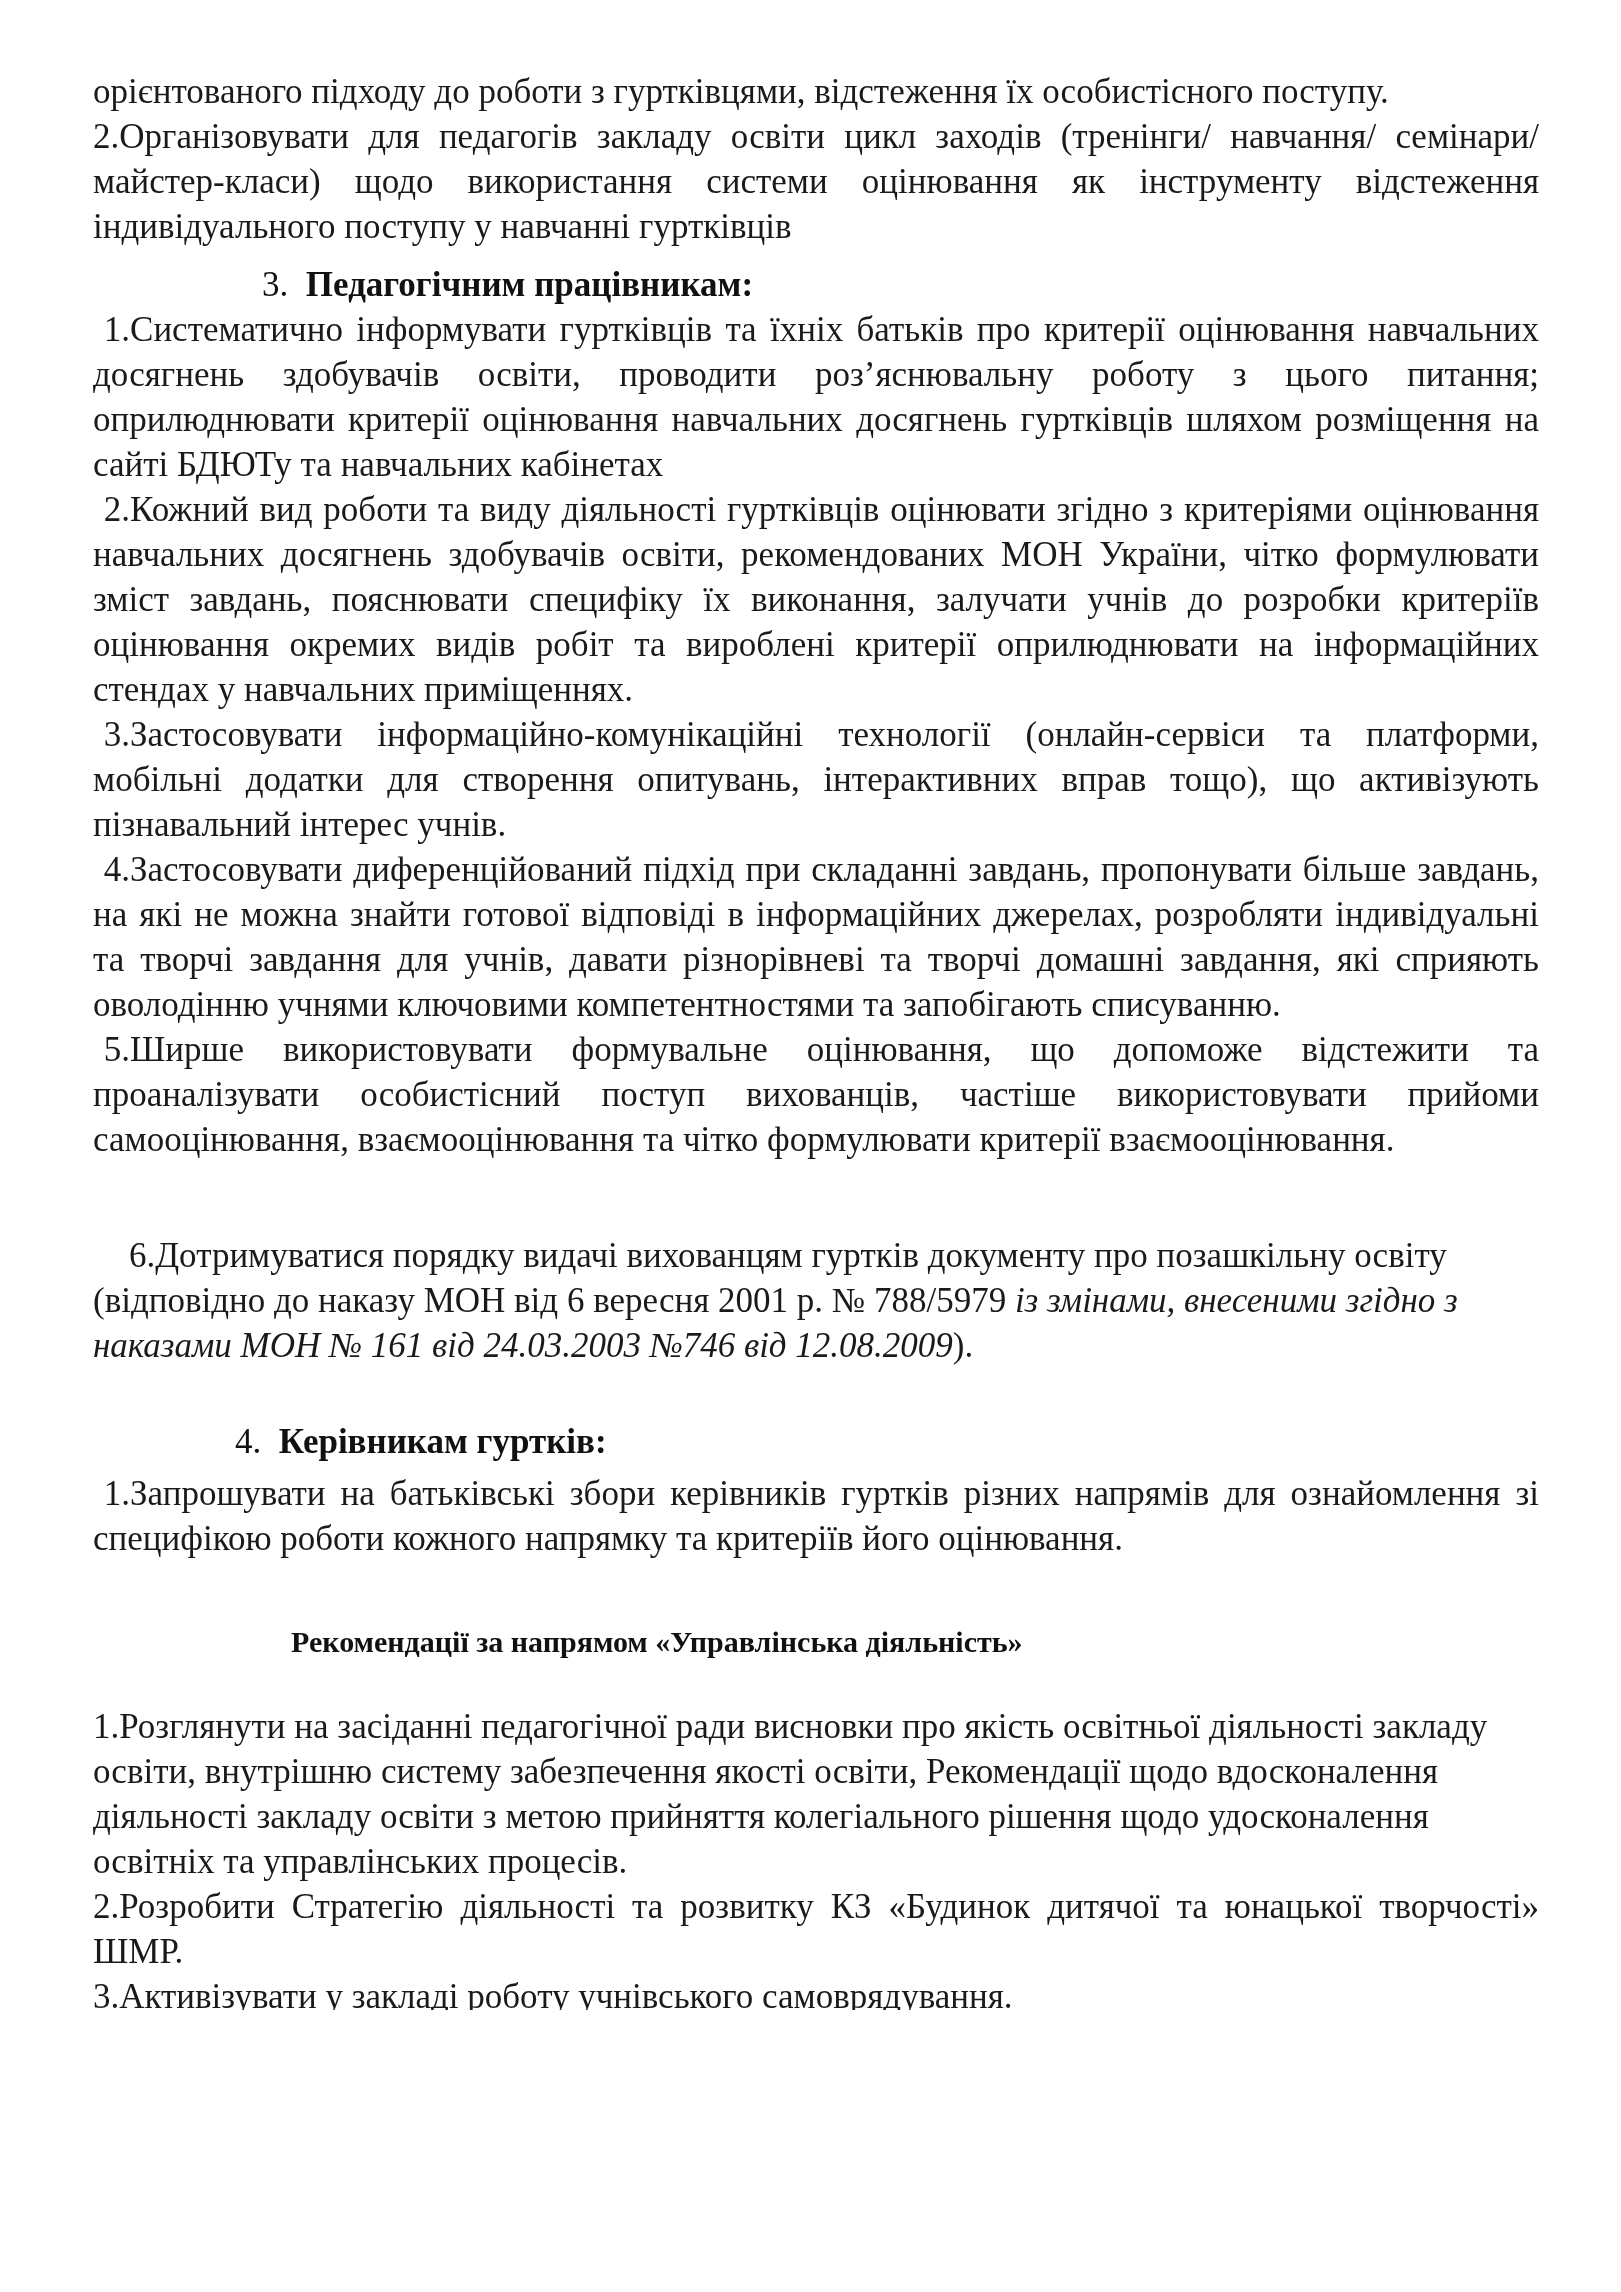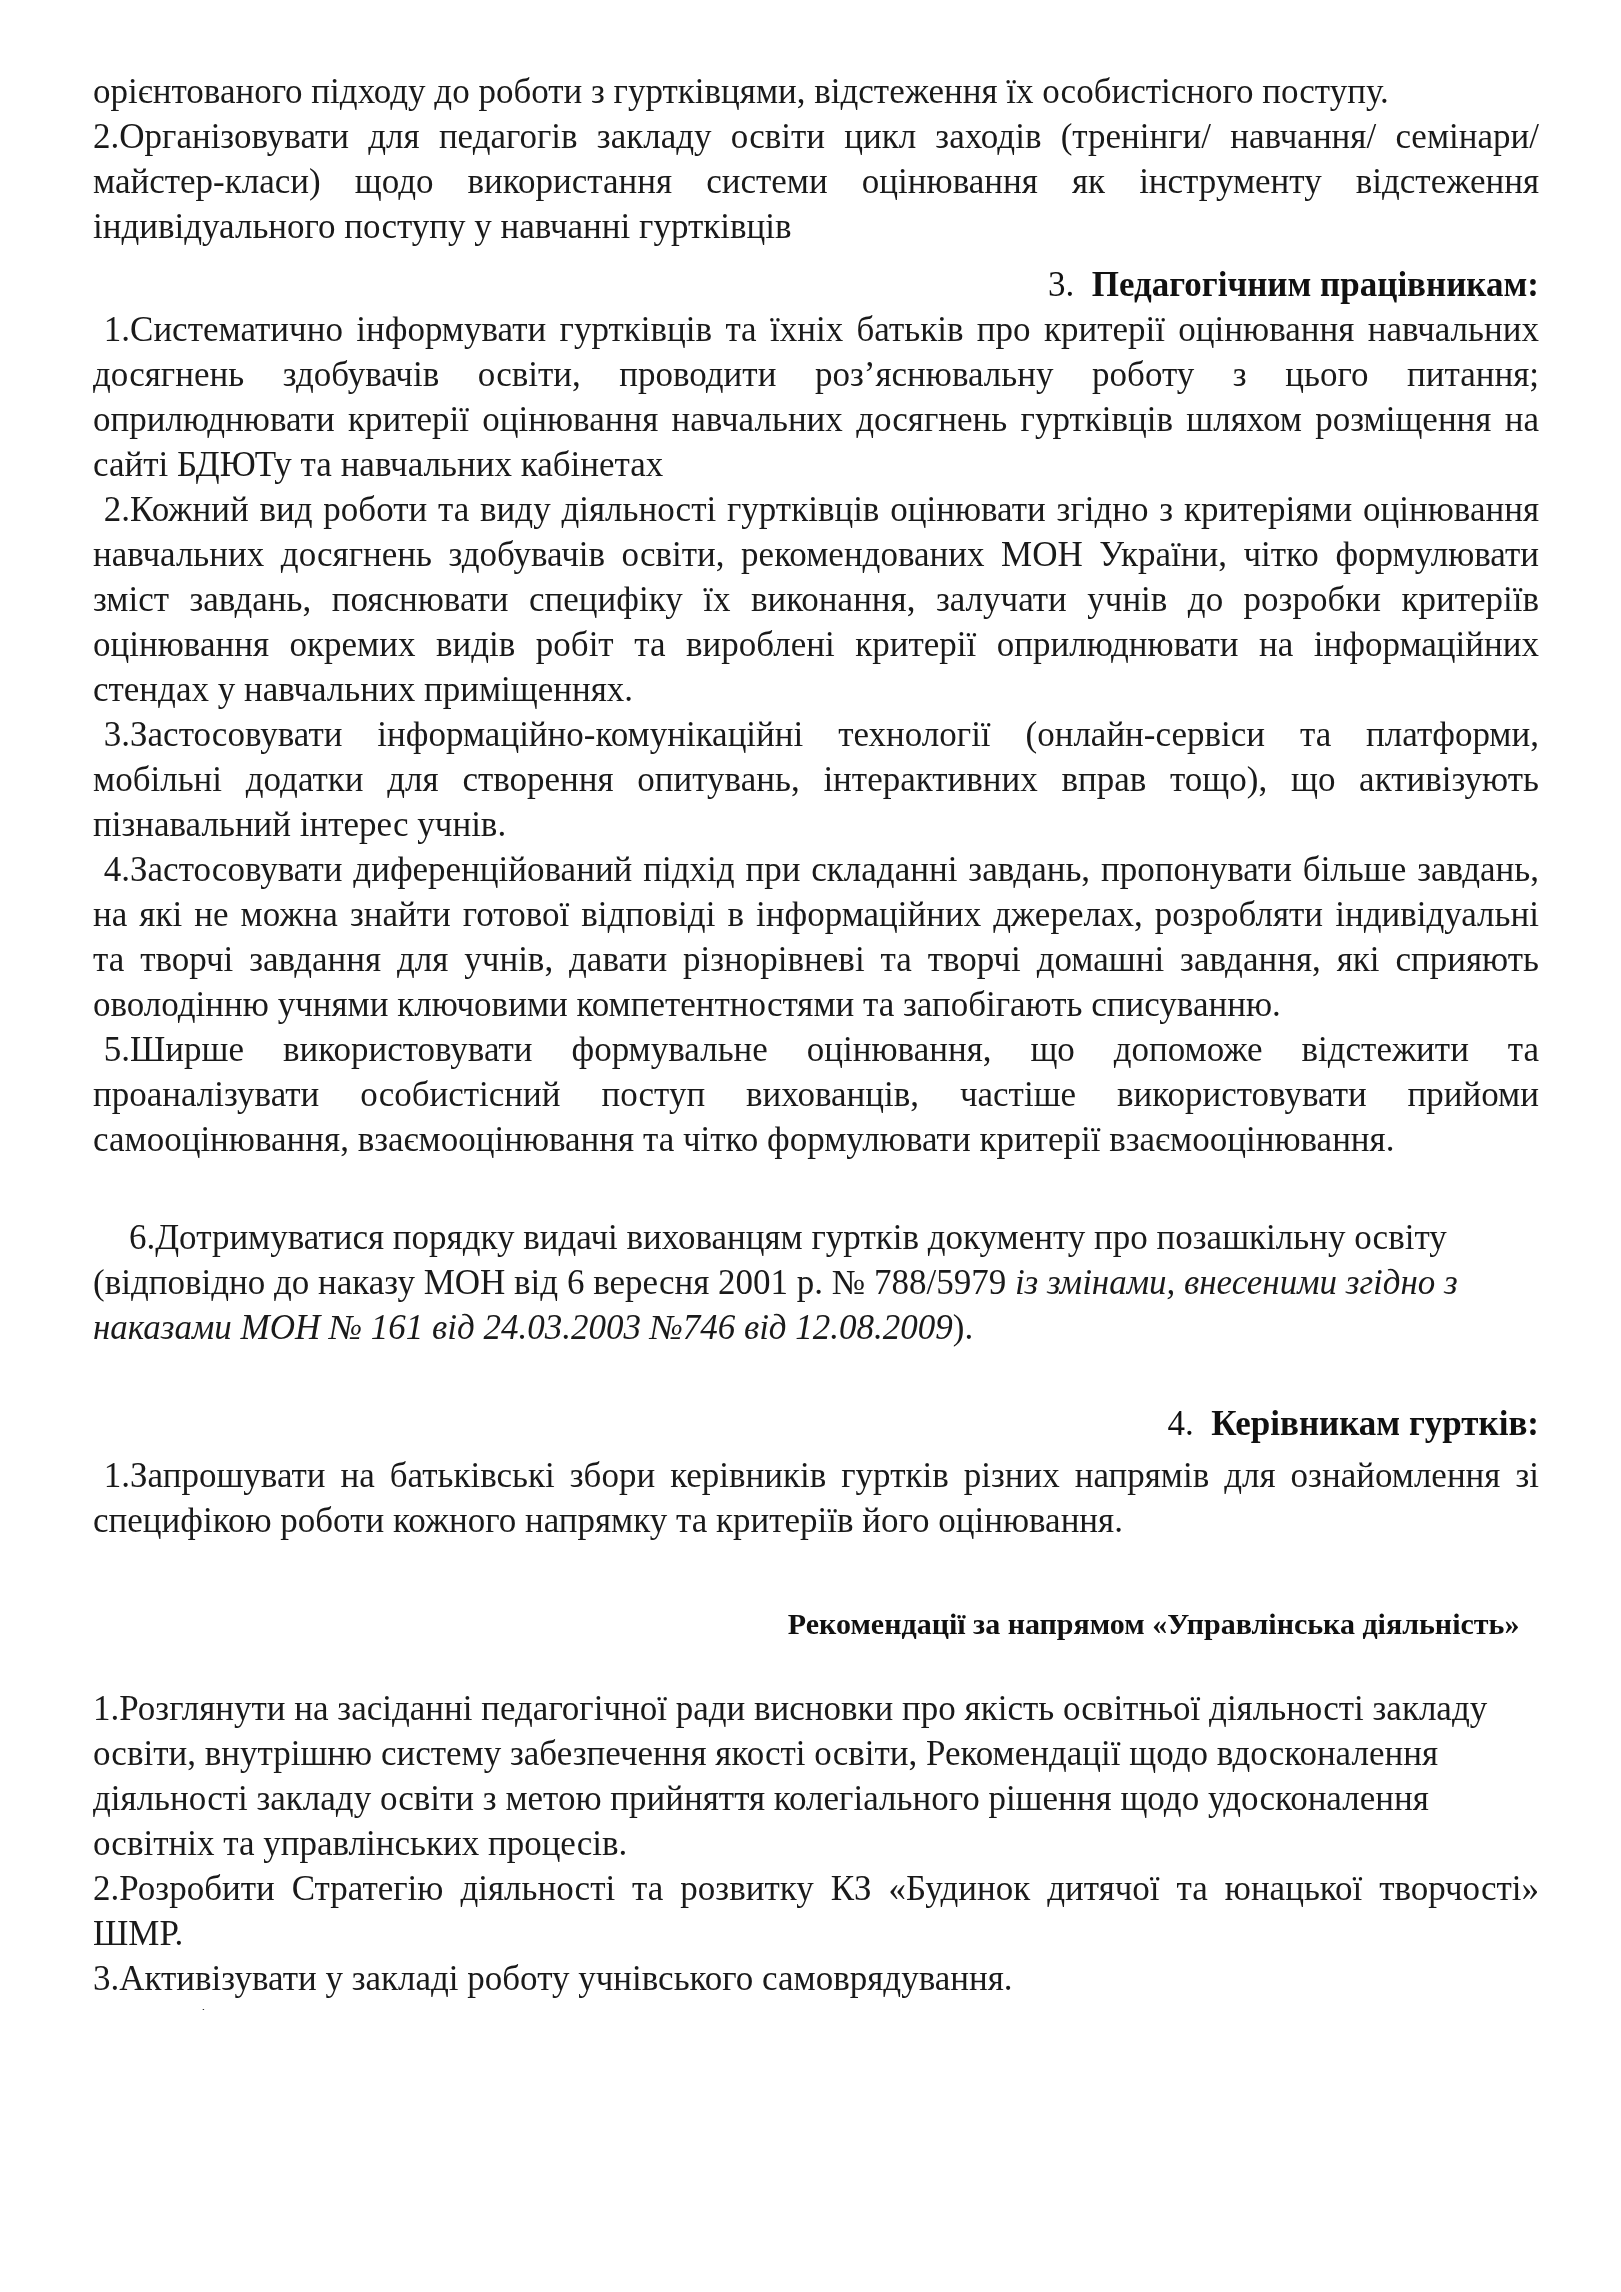--- a/index.html
+++ b/index.html
@@ -21,24 +21,24 @@
     overflow: hidden;
   }
   p {
     margin: 0;
     padding: 0;
     text-align: justify;
   }
   .no-just { text-align: left; }
   .ind-xs  { text-indent: 10.8px; }
   .ind-md  { text-indent: 36px; }
-  .gap-above { margin-top: 53px; }
+  .gap-above { margin-top: 71px; }
   .heading {
     font-weight: bold;
-    text-align: right;
+    text-align: left;
     color: #111111;
   }
   .h-ped { margin: 12.7px 0 0 169px; }
   .h-ker { margin: 51px 0 7.8px 142px; }
   .hnum  { font-weight: normal; margin-right: 17.6px; }
   .h-rec {
     margin: 61px 19.6px 43px 198px;
     font-size: 30px;
     line-height: 39px;
   }

